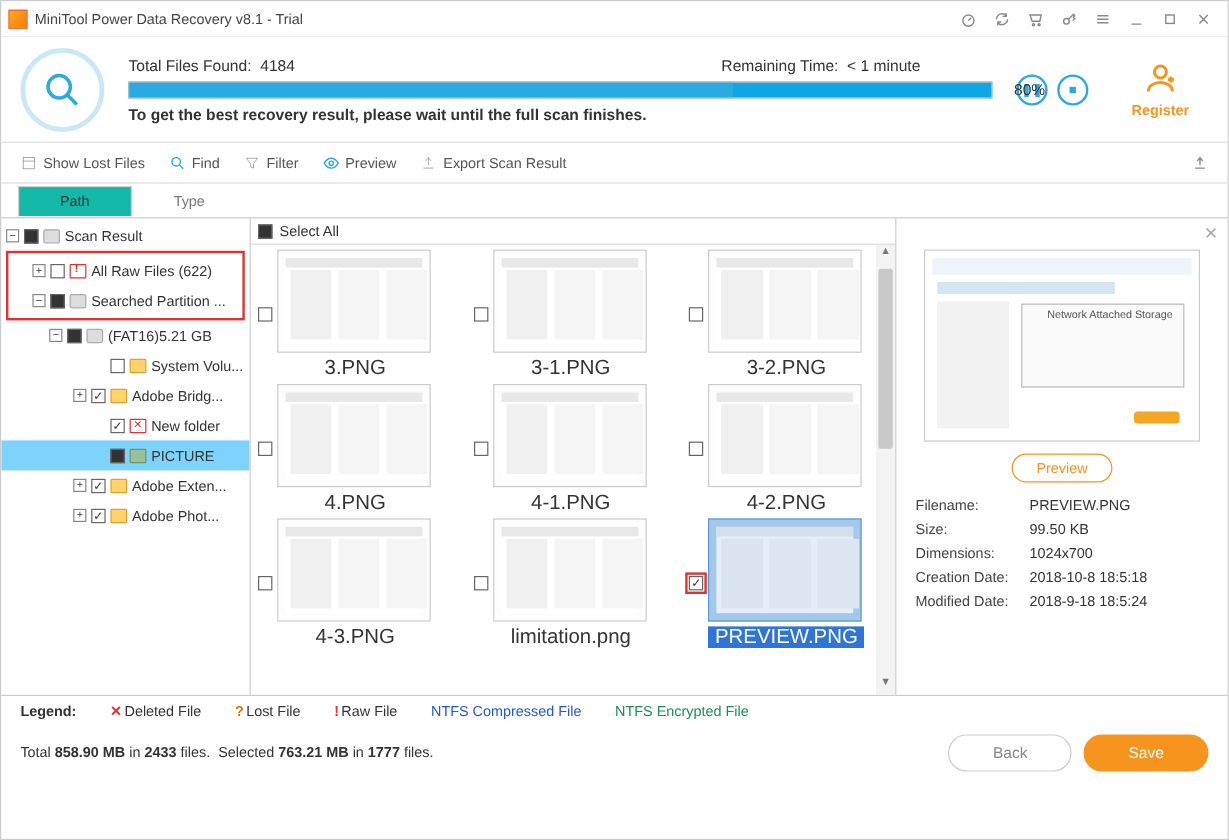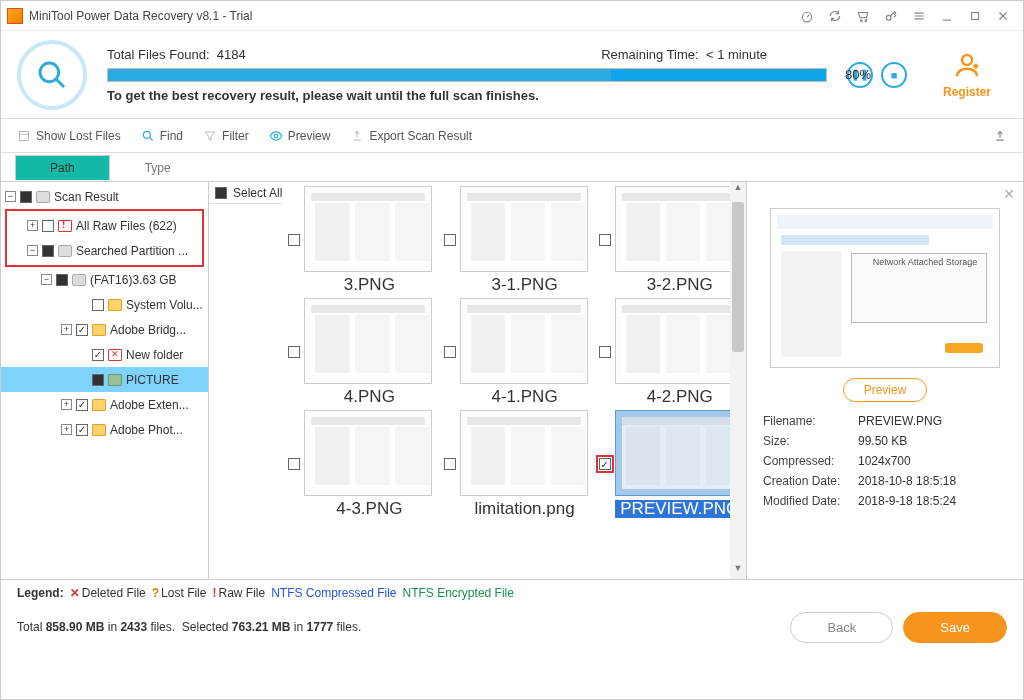--- a/index.html
+++ b/index.html
@@ -57,21 +57,21 @@
 .tree .ic.drive { background: #ddd; border-color: #aaa; border-radius: 2px; }
 .tree .ic.raw { background: #fff; border-color: #d33; position: relative; }
 .tree .ic.raw::after { content: "!"; color: #d33; font-weight: bold; font-size: 10px; position: absolute; left: 3px; top: -2px; }
 .tree .ic.del { background: #fff; border-color: #d33; position: relative; }
 .tree .ic.del::after { content: "✕"; color: #d33; font-size: 9px; position: absolute; left: 2px; top: -1px; }
 .tree .hlbox { border: 2px solid #d33; margin: 0 4px; padding: 2px 0; }
 .tree .sel { background: #7dd3fc; }
 .tree .ind1 { padding-left: 20px; } .tree .ind2 { padding-left: 40px; } .tree .ind3 { padding-left: 60px; } .tree .ind4 { padding-left: 76px; }
 
 
-.gridwrap { flex: 1; display: flex; flex-direction: row; border-right: 1px solid #ccc; }
+.gridwrap { flex: 1; display: flex; flex-direction: column; border-right: 1px solid #ccc; }
 .gridhead { height: 22px; display: flex; align-items: center; padding-left: 6px; gap: 6px; border-bottom: 1px solid #ddd; font-size: 12px; }
 .grid { flex: 1; overflow: auto; position: relative; }
 .grid-inner { display: grid; grid-template-columns: repeat(3, 1fr); padding: 4px 0 4px 2px; gap: 4px; }
 .cell { display: flex; align-items: center; }
 .cell .cb { width: 12px; height: 12px; border: 1px solid #666; margin: 0 4px; display: flex; align-items: center; justify-content: center; font-size: 10px; }
 .cell .cb.hl { outline: 2px solid #d33; outline-offset: 1px; }
 .thumbcol { width: 130px; }
 .thumb { width: 128px; height: 86px; border: 1px solid #ccc; background: #fdfdfd; position: relative; overflow: hidden; }
 .thumb .fake { position: absolute; inset: 6px; background: linear-gradient(#fff,#fff); }
 .thumb .fake::before { content:""; position:absolute; top:0; left:0; right:0; height:8px; background:#e8e8e8; }
@@ -93,21 +93,21 @@
 .pv-img .m3 { position:absolute; top:42px; left:10px; width:60px; bottom:10px; background:#f2f2f2; }
 .pv-img .m4 { position:absolute; top:44px; left:80px; right:12px; height:70px; border:1px solid #bbb; background:#fafafa; }
 .pv-img .m4b { position:absolute; top:48px; left:84px; right:4px; text-align:center; font-size:9px; color:#555; }
 .pv-img .m5 { position:absolute; bottom:14px; right:16px; width:38px; height:10px; background:#f5a623; border-radius:3px; }
 .pv-btn { display: block; margin: 6px auto 12px; padding: 4px 20px; border: 1px solid #f7941e; color: #f7941e; border-radius: 14px; font-size: 12px; background: #fff; cursor: pointer; }
 .meta { font-size: 12px; }
 .meta .row { display: flex; margin-bottom: 6px; }
 .meta .k { width: 95px; color: #444; }
 
 
-.legend { height: 26px; border-top: 1px solid #ccc; display: flex; align-items: center; gap: 6px; padding: 0 16px; font-size: 12px; }
+.legend { height: 26px; border-top: 1px solid #ccc; display: flex; align-items: center; gap: 28px; padding: 0 16px; font-size: 12px; }
 .legend b { font-weight: bold; }
 .lg-del { color: #d33; font-weight: bold; margin-right: 2px; }
 .lg-lost { color: #d87b00; font-weight: bold; margin-right: 2px; }
 .lg-raw { color: #d33; font-weight: bold; margin-right: 2px; }
 .lg-ntfsc { color: #2356d8; }
 .lg-ntfse { color: #1a9050; }
 
 .statusbar { height: 44px; display: flex; align-items: center; padding: 0 16px; font-size: 12px; }
 .statusbar .spacer { flex: 1; }
 .btn { padding: 7px 36px; border-radius: 18px; font-size: 13px; cursor: pointer; border: 1px solid #ccc; background: #fff; color: #888; }
@@ -266,21 +266,21 @@
           <div class="twisty">−</div>
           <div class="cb filled"></div>
           <div class="ic drive"></div>
           <span>Searched Partition ...</span>
         </div>
     </div>
     <div class="node ind2">
         <div class="twisty">−</div>
         <div class="cb filled"></div>
         <div class="ic drive"></div>
-        <span>(FAT16)3.63 GB</span>
+        <span>(FAT16)5.21 GB</span>
       </div>
     <div class="node ind4">
         <div class="twisty blank"></div>
         <div class="cb"></div>
         <div class="ic"></div>
         <span>System Volu...</span>
       </div>
     <div class="node ind3">
         <div class="twisty">+</div>
         <div class="cb check"></div>
@@ -424,21 +424,21 @@
     <div class="meta">
       <div class="row">
           <div class="k">Filename:</div>
           <div>PREVIEW.PNG</div>
         </div>
       <div class="row">
           <div class="k">Size:</div>
           <div>99.50 KB</div>
         </div>
       <div class="row">
-          <div class="k">Compressed:</div>
+          <div class="k">Dimensions:</div>
           <div>1024x700</div>
         </div>
       <div class="row">
           <div class="k">Creation Date:</div>
           <div>2018-10-8 18:5:18</div>
         </div>
       <div class="row">
           <div class="k">Modified Date:</div>
           <div>2018-9-18 18:5:24</div>
         </div>

